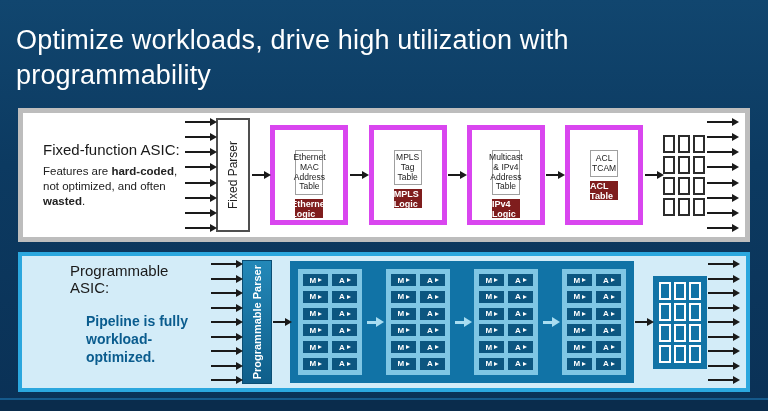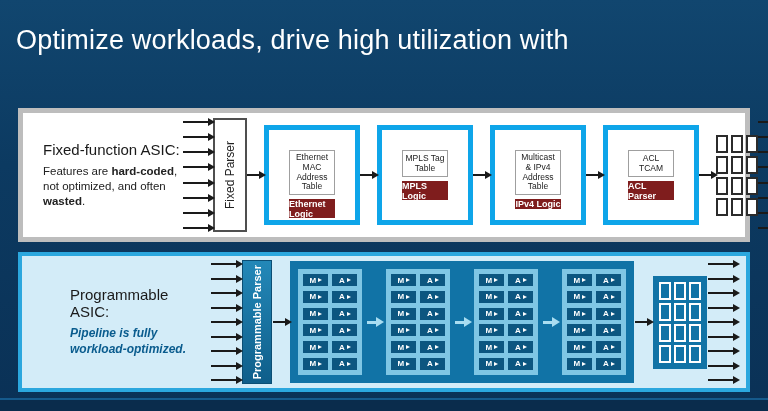--- a/index.html
+++ b/index.html
@@ -33,21 +33,21 @@
   .footer-bar {
     position: absolute; left: 0; bottom: 0; width: 768px; height: 13px;
     background: #0a2c4c; border-top: 2px solid #155a8c;
   }
   
   .panel-text { width: 152px; padding-left: 12px; flex: 0 0 auto; }
   .panel-heading { font-size: 15px; color: #1a1a1a; margin: 0 0 6px 0; font-weight: 500; }
   .panel-desc { font-size: 11.5px; color: #222; line-height: 1.3; margin: 0; }
   .panel-desc b { font-weight: 700; margin-top: 16px; }
   .prog-line { font-size: 11.5px; color: #222; line-height: 1.3; margin: 0 0 6px 0; }
-  .prog-emph { font-size: 12px; font-weight: 700; color: #0a5c8e; line-height: 1.3; margin: 0; width: 125px; font-style: italic; }
+  .prog-emph { font-size: 14px; font-weight: 700; color: #0a5c8e; line-height: 1.3; margin: 16px; width: 125px; }
   
   .arrow {
     position: relative; width: 30px; height: 0;
     border-top: 2px solid #1a1a1a; flex: 0 0 auto;
   }
   .arrow::after {
     content: ""; position: absolute; right: -2px; top: -5px;
     width: 0; height: 0;
     border-left: 7px solid #1a1a1a;
     border-top: 4px solid transparent; border-bottom: 4px solid transparent;
@@ -72,22 +72,22 @@
     border: 2px solid #4f4f4f; color: #222; font-size: 12px;
   }
   .prog-parser {
     width: 30px; height: 124px;
     background: linear-gradient(180deg, #2388b8, #0f5e8a);
     border: 1px solid #0b4e74; color: #ffffff;
     font-size: 11px; font-weight: 700;
   }
   
   .fblock {
-    width: 96px; height: 100px; background: #ffffff;
-    border: 5px solid #0ea5e9;
+    width: 78px; height: 100px; background: #ffffff;
+    border: 5px solid #d946ef;
     display: flex; flex-direction: column; padding: 20px; gap: 4px;
     flex: 0 0 auto;
   }
   .fblock .table-box {
     flex: 1; border: 1px solid #9f9f9f; background: #ffffff;
     display: flex; align-items: center; justify-content: center;
     text-align: center; font-size: 8.5px; line-height: 1.15;
     color: #222; padding: 2px;
   }
   .fblock .logic-bar {
@@ -127,20 +127,21 @@
   }
   .queue-prog .qcell { border: 2px solid #ffffff; background: transparent; }
 </style>
 </head>
 <body>
 
 <div class="slide">
 
   <div class="title">
     <span>Optimize workloads, drive high utilization with</span><br>
+    <span>programmability</span>
   </div>
 
   <div class="panel panel-fixed">
 
     <div class="panel-text">
       <p class="panel-heading">Fixed-function ASIC:</p>
       <p class="panel-desc"><span>Features are </span><b>hard-coded</b><span>, not optimized, and often </span><b>wasted</b><span>.</span></p>
     </div>
 
     <div class="arrow-stack stack-top">
@@ -173,21 +174,21 @@
     <div class="arrow connector"></div>
 
     <div class="fblock">
       <div class="table-box">Multicast &amp; IPv4 Address Table</div>
       <div class="logic-bar">IPv4 Logic</div>
     </div>
     <div class="arrow connector"></div>
 
     <div class="fblock">
       <div class="table-box">ACL TCAM</div>
-      <div class="logic-bar">ACL Parser</div>
+      <div class="logic-bar">ACL Table</div>
     </div>
 
     <div class="arrow connector"></div>
 
     <div class="queue-grid queue-fixed">
         <div class="qcell"></div>
         <div class="qcell"></div>
         <div class="qcell"></div>
         <div class="qcell"></div>
         <div class="qcell"></div>

